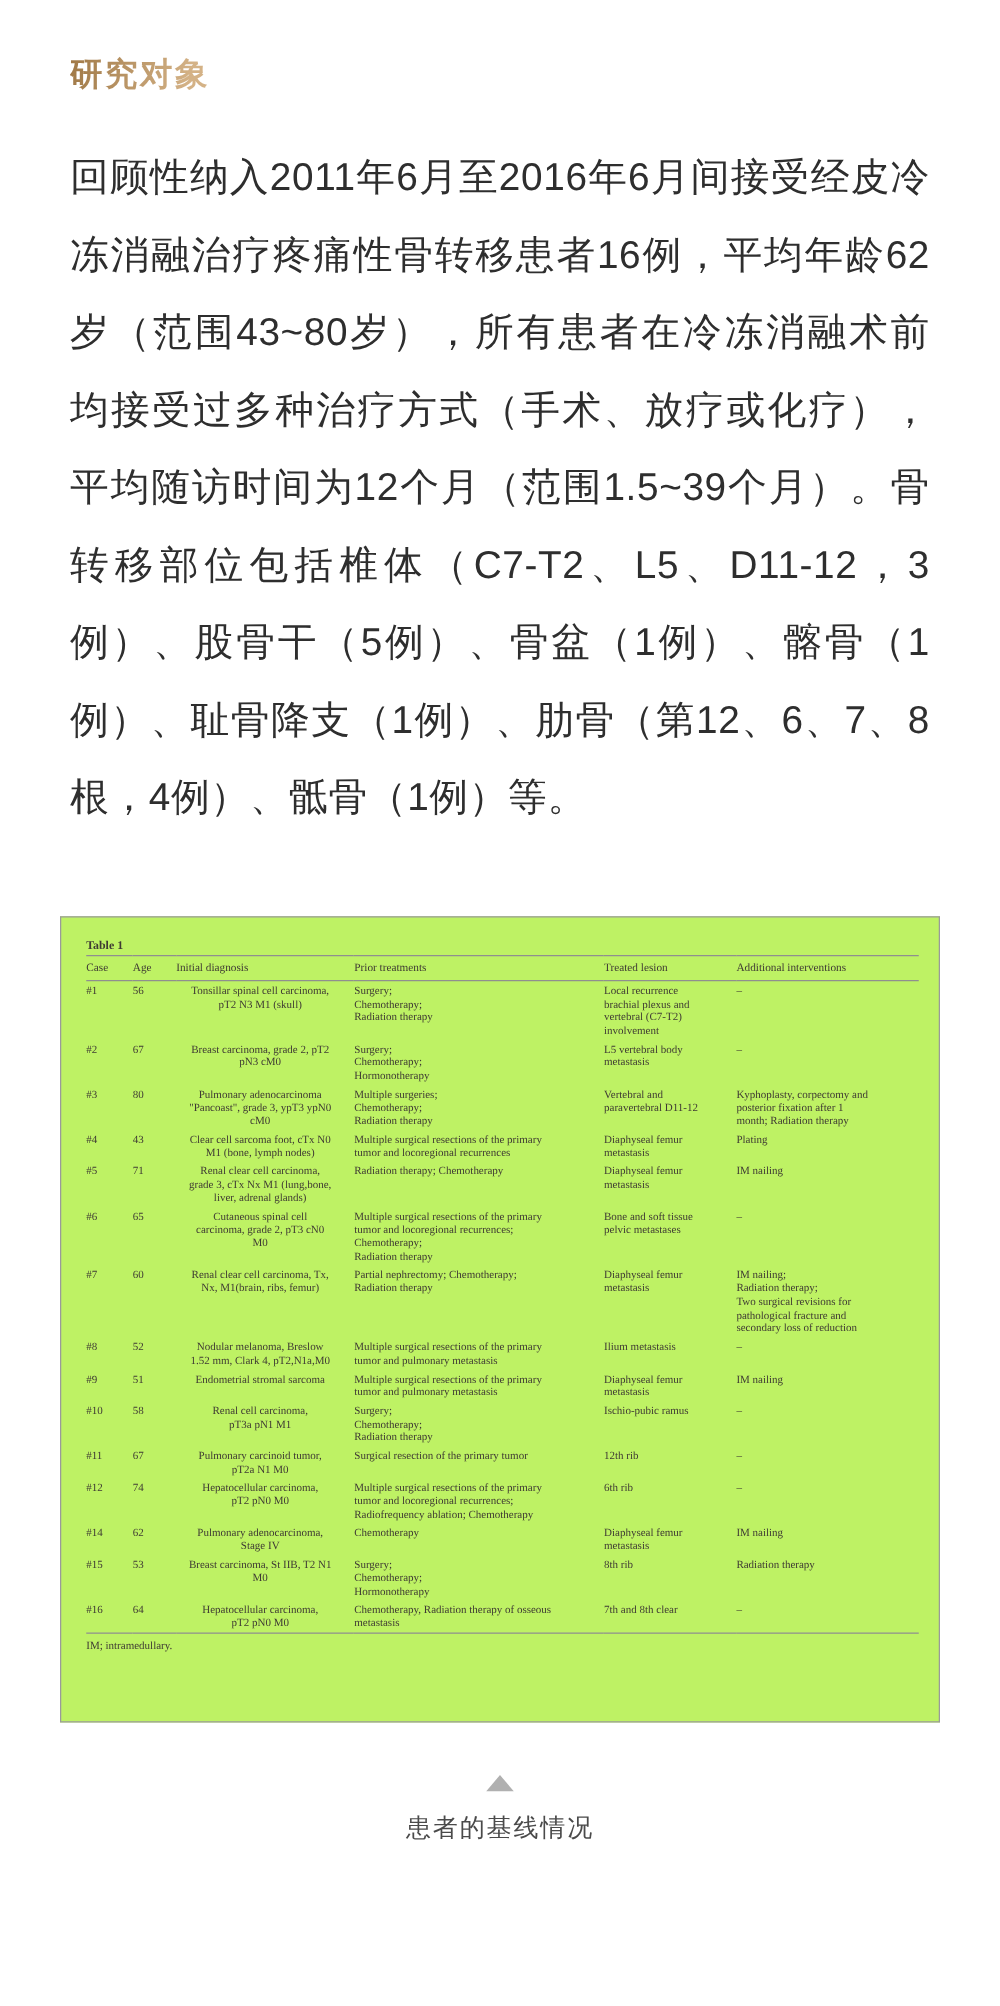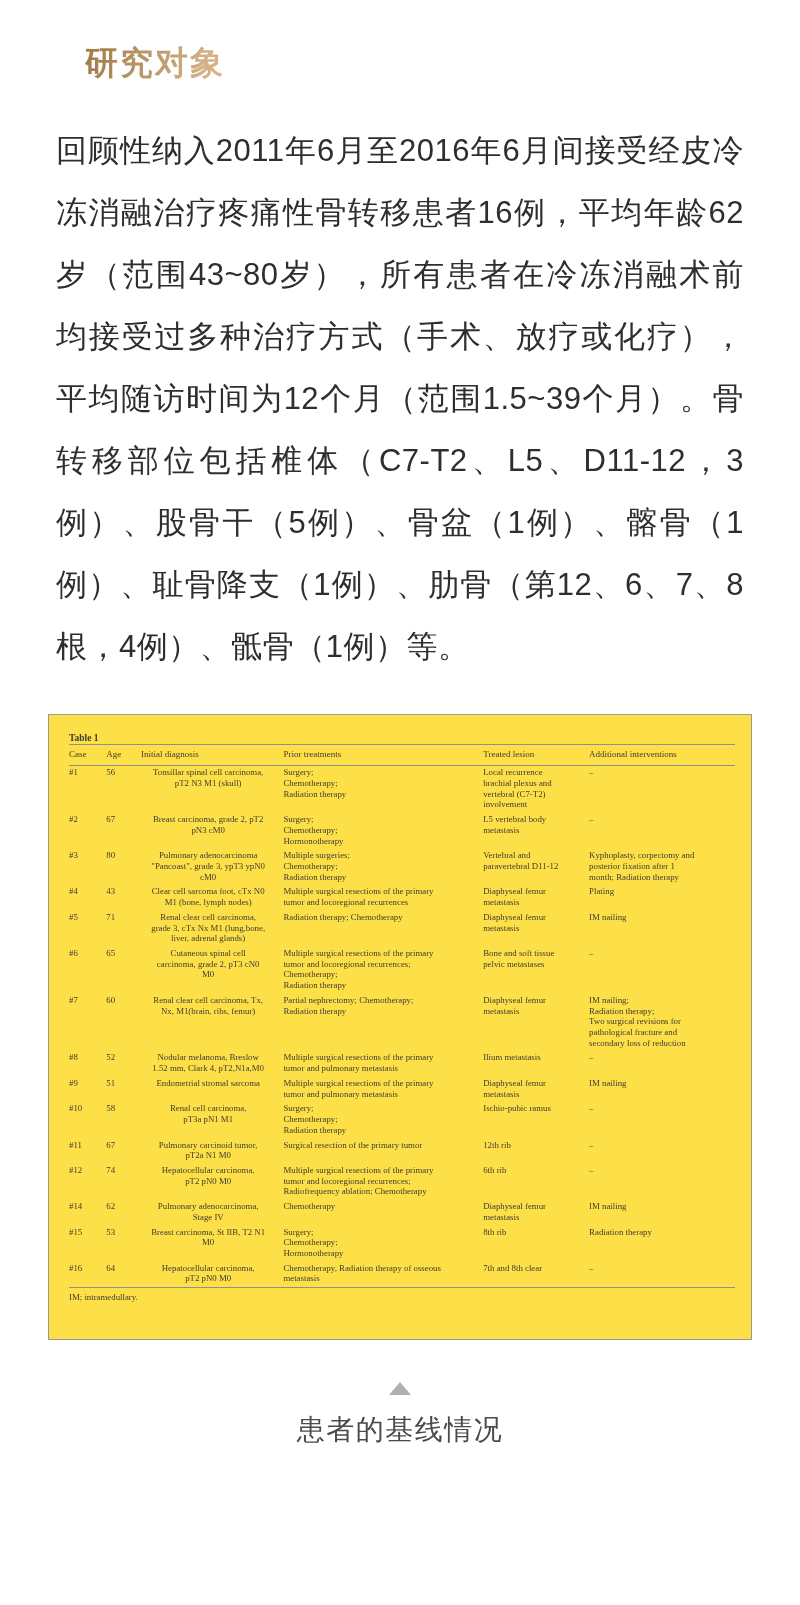--- a/index.html
+++ b/index.html
@@ -9,43 +9,43 @@
     --footer-gray:#4a4a4a; --triangle:#b0b0b0;
   }
   *{box-sizing:border-box;}
   html,body{margin:0;padding:0;}
   body{
     width:800px;height:1605px;overflow:hidden;background:#ffffff;
     font-family:"Liberation Sans","DejaVu Sans",sans-serif;
   }
   .page{width:100%;height:100%;}
   h1.section-heading{
-    margin:44px 85px 0;width:fit-content;
-    font-family:"Liberation Serif","DejaVu Serif",serif;
-    font-size:33px;font-weight:700;line-height:1.2;letter-spacing:2px;
+    margin:44px 56px 0;width:fit-content;
+    font-family:"Liberation Serif","DejaVu Serif",serif;
+    font-size:26px;font-weight:700;line-height:1.2;letter-spacing:2px;
     color:#b4906a;
   }
   @supports ((-webkit-background-clip:text) or (background-clip:text)){
     h1.section-heading{
       background:linear-gradient(100deg,var(--heading-from) 0%,var(--heading-to) 85%);
       -webkit-background-clip:text;background-clip:text;
       -webkit-text-fill-color:transparent;
     }
   }
   p.body-paragraph{
     margin:36px 56px 0;
     font-size:31px;line-height:62px;letter-spacing:0.5px;
     color:var(--body-text);
     text-align:justify;
   }
   figure.table-box{
-    margin:36px 48px 0;
+    margin:64px 48px 0;
     border:1.5px solid var(--box-border);
-    padding:17px 16px 36px 20px;
-    background:#fde047;
+    padding:17px 16px 54px 20px;
+    background:#bef264;
   }
   .tbl-label{
     font-family:"Liberation Serif","DejaVu Serif",serif;
     font-size:9.5px;font-weight:700;color:var(--table-text);line-height:1.3;
   }
   .tbl-caption{
     font-family:"Liberation Serif","DejaVu Serif",serif;
     font-size:9.5px;color:var(--table-text);line-height:1.3;
     margin:1px 0 9px;
   }
@@ -78,21 +78,21 @@
     font-size:8.8px;color:var(--table-text);padding-top:4px;line-height:1.3;
   }
   .figure-footer{margin-top:42px;text-align:center;}
   .triangle-up{
     width:0;height:0;margin:0 auto;
     border-left:11px solid transparent;
     border-right:11px solid transparent;
     border-bottom:13px solid var(--triangle);
   }
   .footer-caption{
-    margin-top:16px;font-size:28px;letter-spacing:1.5px;
+    margin-top:16px;font-size:20px;letter-spacing:1.5px;
     color:var(--footer-gray);
   }
 </style>
 </head>
 <body>
 
 <div class="page">
 
   <h1 class="section-heading">研究对象</h1>
 

